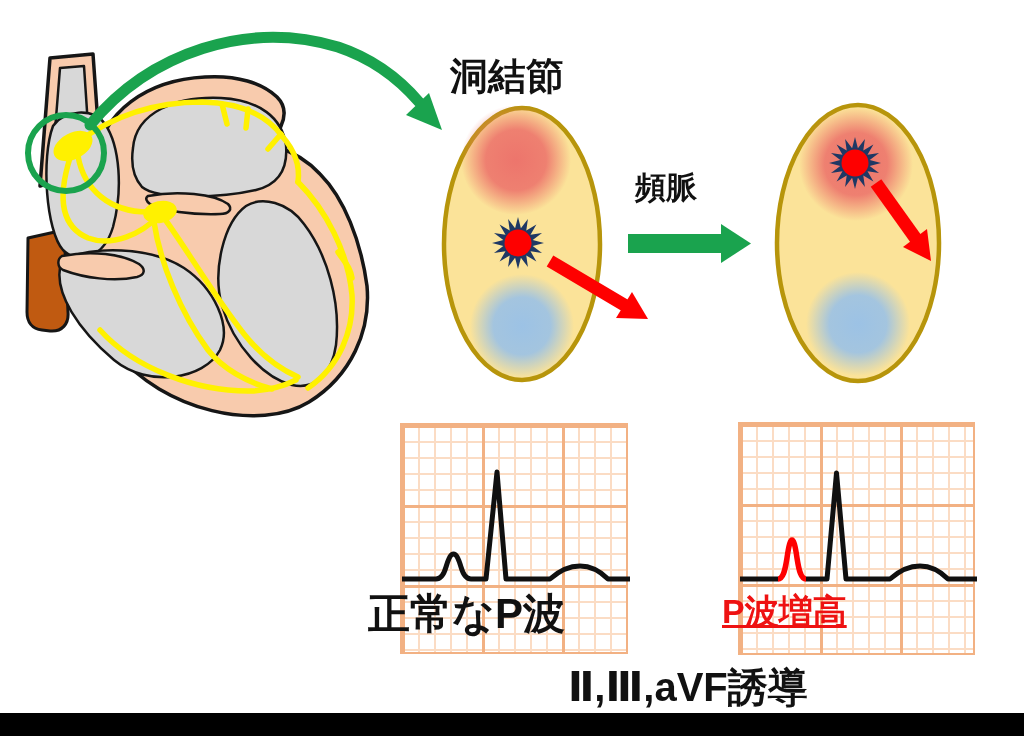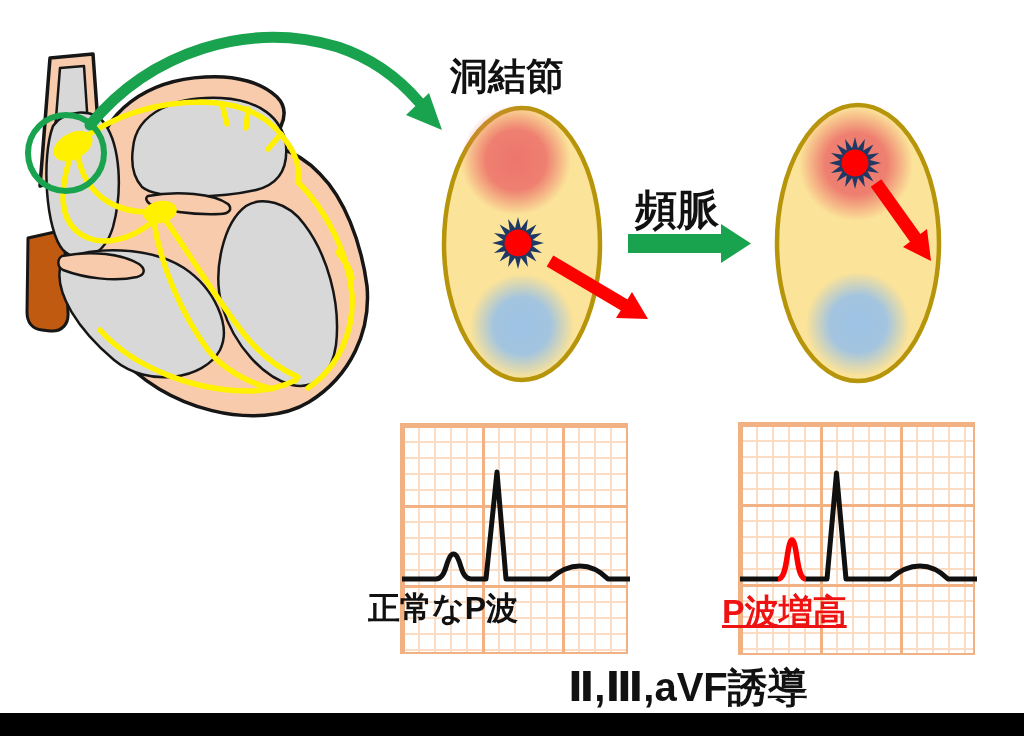--- a/index.html
+++ b/index.html
@@ -1,22 +1,22 @@
 <!DOCTYPE html>
 <html><head>
 <meta charset="utf-8">
 <style>
   html,body{margin:0;padding:0;background:#ffffff;}
   .page{position:relative;width:1024px;height:736px;background:#ffffff;overflow:hidden;
         font-family:"Liberation Sans","DejaVu Sans",sans-serif;}
   .scene{position:absolute;left:0;top:0;width:1024px;height:736px;}
   .lbl{position:absolute;font-weight:700;color:#111111;line-height:1.05;white-space:nowrap;}
   #lbl-sinus{left:450px;top:57px;font-size:38px;}
-  #lbl-tachy{left:635px;top:188px;font-size:42px;}
-  #lbl-normal-p{left:368px;top:592px;font-size:32px;z-index:5;}
+  #lbl-tachy{left:635px;top:172px;font-size:31px;}
+  #lbl-normal-p{left:368px;top:592px;font-size:42px;z-index:5;}
   #lbl-elevated-p{left:722px;top:594px;font-size:34px;color:#EE1212;z-index:5;text-decoration:underline;}
   #lbl-leads{left:568px;top:666px;font-size:40px;text-align:center;}
   .ecg{position:absolute;box-sizing:border-box;background-color:#ffffff;
        border:2px solid #F2B183;
        background-image:
          linear-gradient(to right,#F2B183 3px,transparent 3px),
          linear-gradient(to bottom,#F2B183 3px,transparent 3px),
          linear-gradient(to right,#FBDCC4 2px,transparent 2px),
          linear-gradient(to bottom,#FBDCC4 2px,transparent 2px);
        background-size:80px 100%,100% 80px,16px 100%,100% 16px;}

